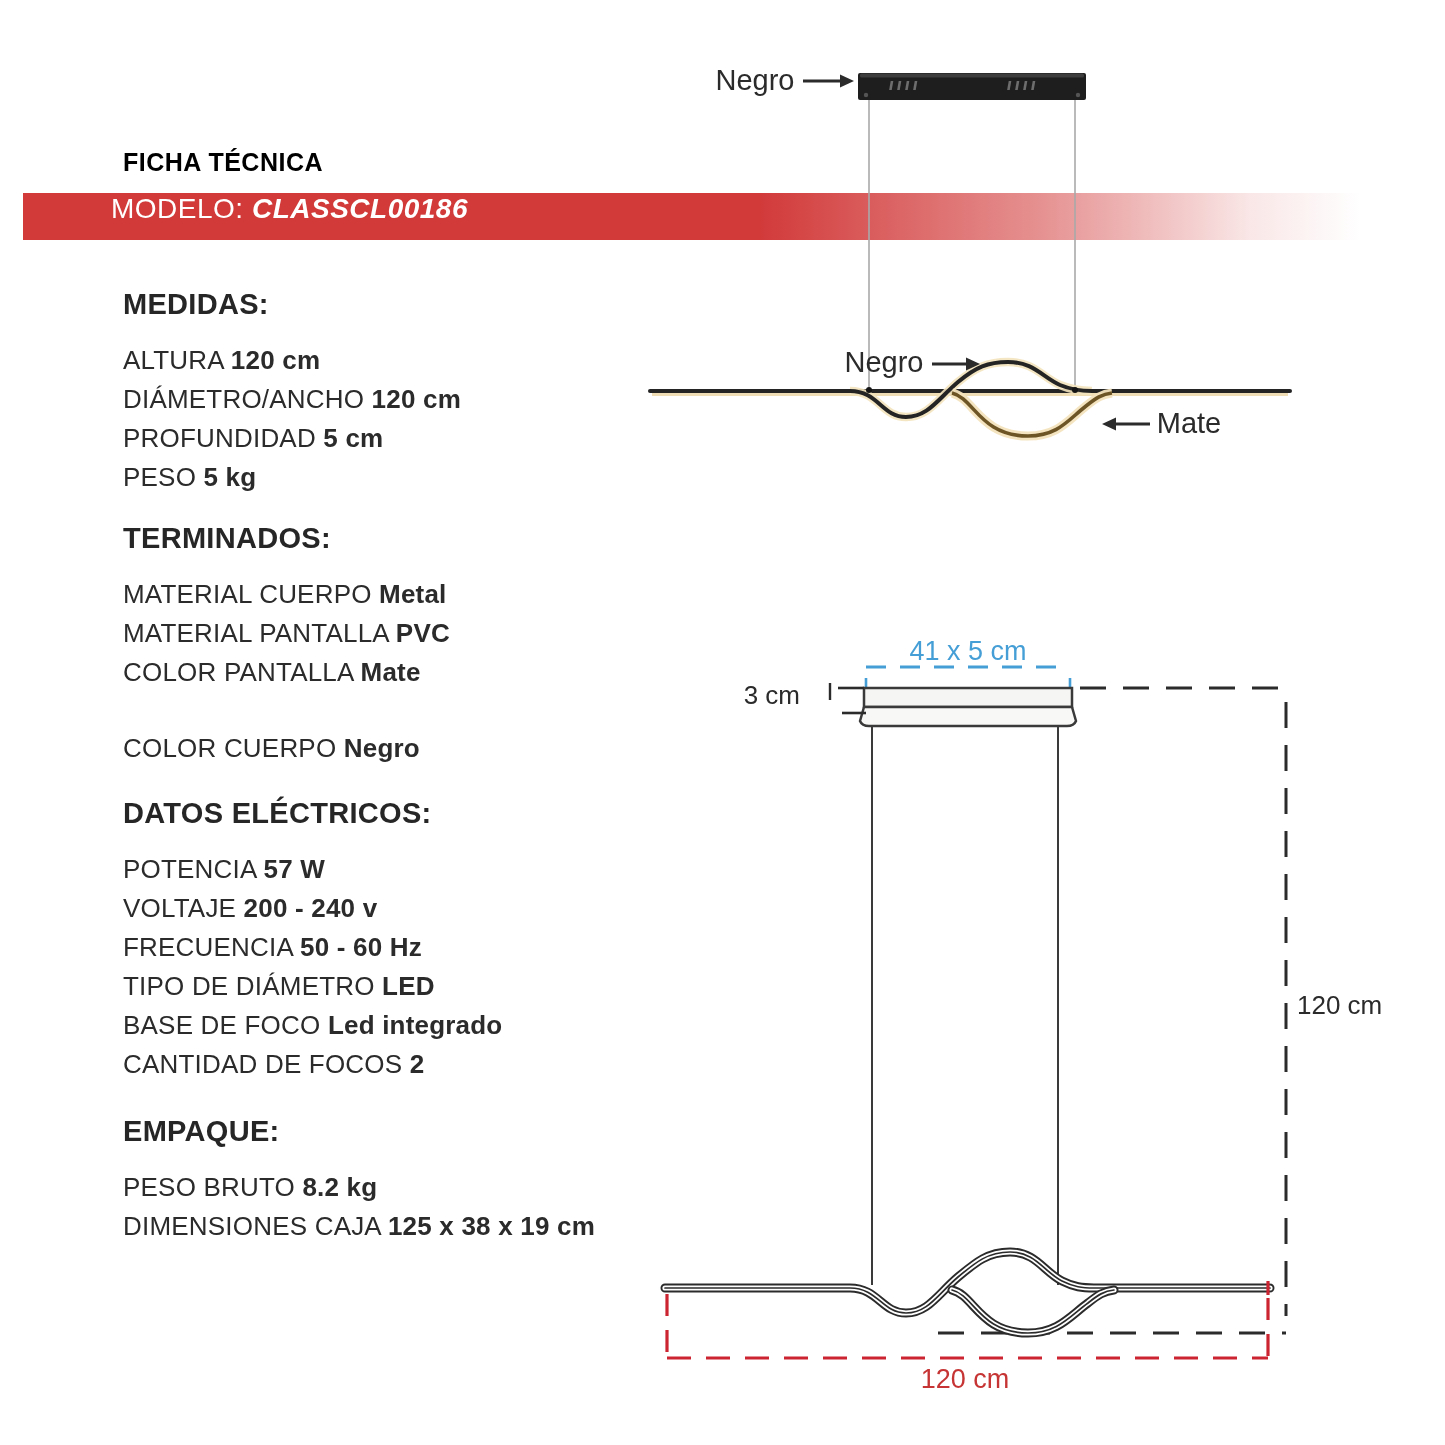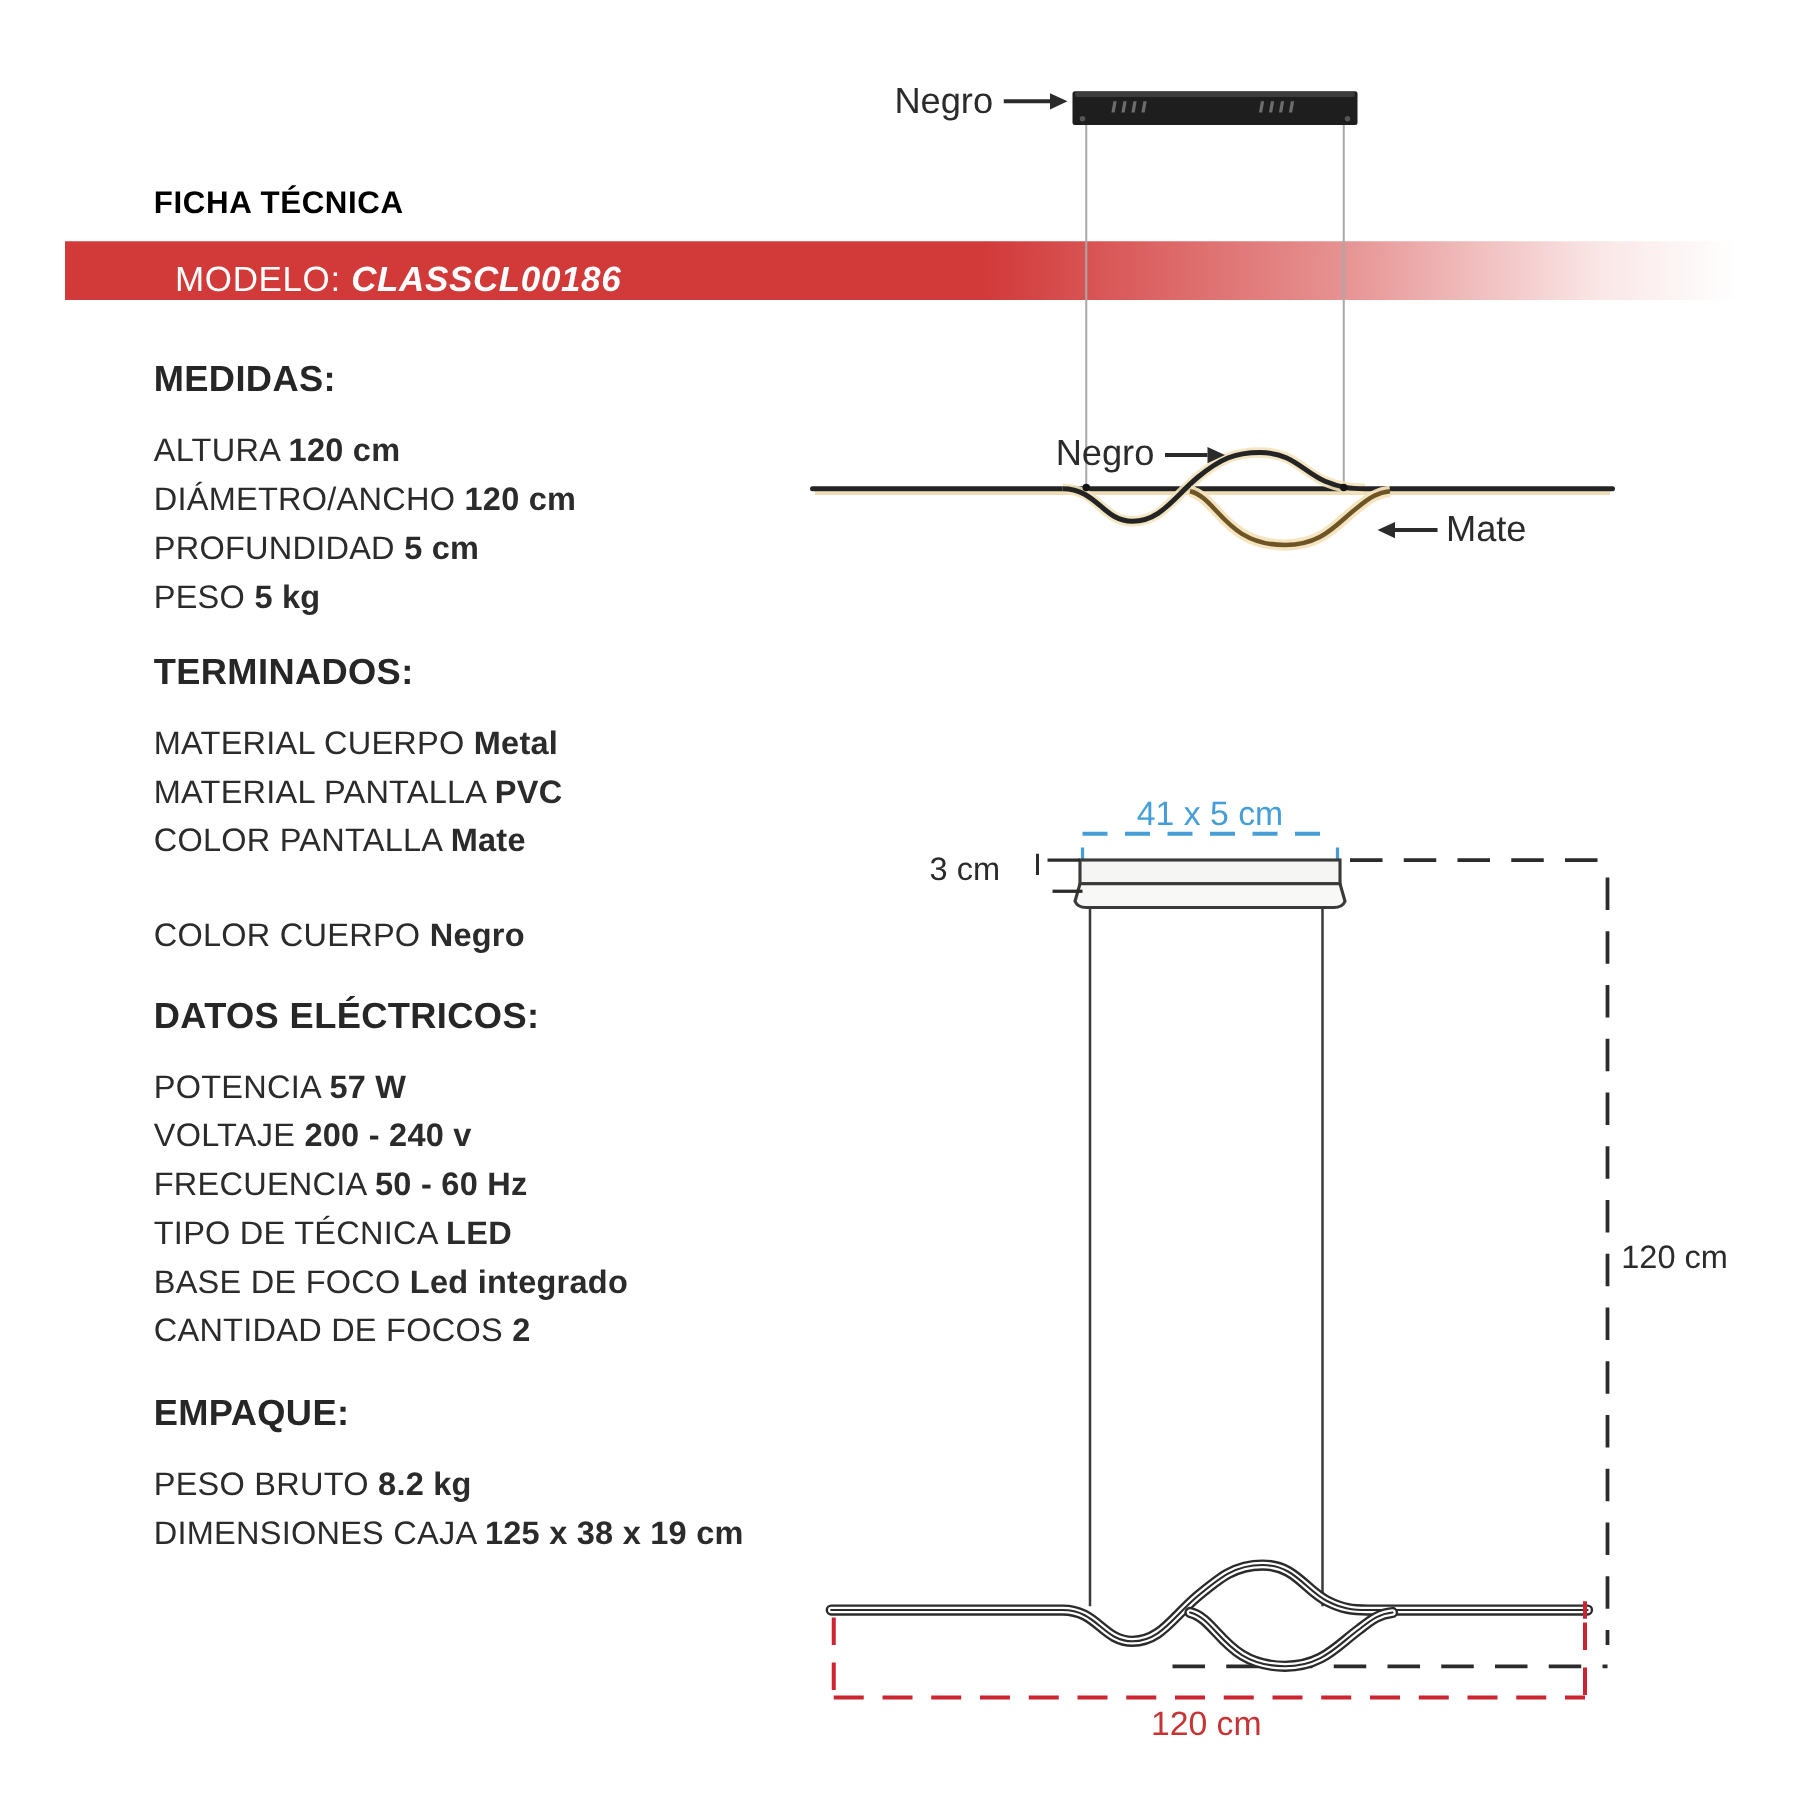--- a/index.html
+++ b/index.html
@@ -5,23 +5,23 @@
   html,body{margin:0;padding:0;}
   body{
     width:1445px;height:1445px;position:relative;background:#ffffff;
     font-family:"Liberation Sans", sans-serif;color:#2b2b2b;overflow:hidden;
   }
   .page-title{
     position:absolute;left:123px;top:148px;font-size:25px;font-weight:800;
     letter-spacing:.5px;color:#000000;z-index:3;
   }
   .model-banner{
-    position:absolute;left:52px;top:193px;width:1365px;height:47px;z-index:1;
+    position:absolute;left:23px;top:193px;width:1365px;height:47px;z-index:1;
     background:linear-gradient(90deg,#d23a3a 0%,#d23a3a 54%,rgba(210,58,58,.55) 75%,rgba(210,58,58,.12) 90%,rgba(210,58,58,0) 98%);
-    display:flex;align-items:flex-end;
+    display:flex;align-items:flex-start;
   }
   .model-banner .inner{padding-left:88px;color:#fff;font-size:28px;letter-spacing:.5px;}
   .model-banner b i{font-style:italic;font-weight:800;letter-spacing:.5px;}
   .specs{position:absolute;left:123px;z-index:3;}
   .specs h2{margin:0 0 20px 0;font-size:29px;font-weight:800;letter-spacing:.3px;color:#262626;}
   .spec-row{font-size:26px;line-height:39px;letter-spacing:.2px;white-space:nowrap;}
   .spec-row b{font-weight:800;}
   .spec-row.gap{margin-top:37px;}
   #sec-medidas{top:288px;}
   #sec-terminados{top:522px;}
@@ -58,21 +58,21 @@
   <div class="spec-row"><span>MATERIAL PANTALLA</span> <b>PVC</b></div>
   <div class="spec-row"><span>COLOR PANTALLA</span> <b>Mate</b></div>
   <div class="spec-row gap"><span>COLOR CUERPO</span> <b>Negro</b></div>
 </div>
 
 <div class="specs" id="sec-datos">
   <h2>DATOS ELÉCTRICOS:</h2>
   <div class="spec-row"><span>POTENCIA</span> <b>57 W</b></div>
   <div class="spec-row"><span>VOLTAJE</span> <b>200 - 240 v</b></div>
   <div class="spec-row"><span>FRECUENCIA</span> <b>50 - 60 Hz</b></div>
-  <div class="spec-row"><span>TIPO DE TÉCNICA</span> <b>LED</b></div>
+  <div class="spec-row"><span>TIPO DE DIÁMETRO</span> <b>LED</b></div>
   <div class="spec-row"><span>BASE DE FOCO</span> <b>Led integrado</b></div>
   <div class="spec-row"><span>CANTIDAD DE FOCOS</span> <b>2</b></div>
 </div>
 
 <div class="specs" id="sec-empaque">
   <h2>EMPAQUE:</h2>
   <div class="spec-row"><span>PESO BRUTO</span> <b>8.2 kg</b></div>
   <div class="spec-row"><span>DIMENSIONES CAJA</span> <b>125 x 38 x 19 cm</b></div>
 </div>
 

